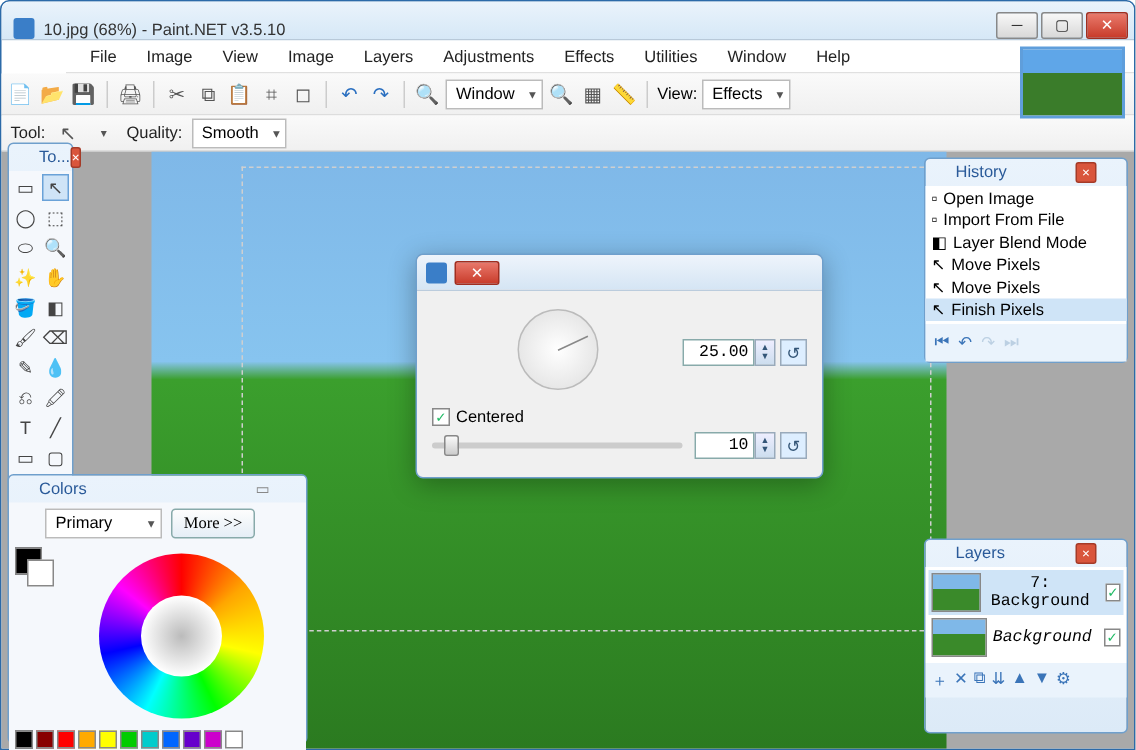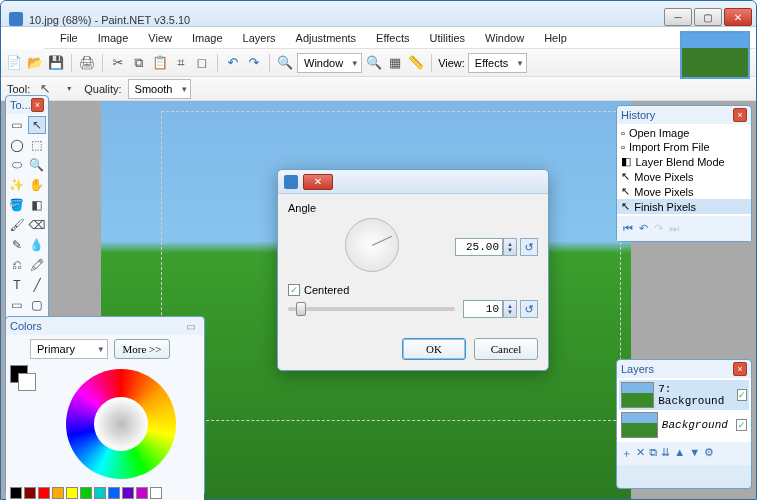--- a/index.html
+++ b/index.html
@@ -32,21 +32,21 @@
   
   .canvas-area { position:absolute; top:100px; left:0; right:0; bottom:0; background:#a9a9a9; overflow:hidden;}
   .canvas-img { position:absolute; top:0; left:100px; width:530px; height:400px;
     background:
       linear-gradient(180deg, #7fb8e8 0%, #87c4ef 35%, #3b9f2d 38%, #2b7a20 100%);
   }
   .selection { position:absolute; top:10px; left:60px; width:460px; height:310px; border:1px dashed #cfcfcf; }
   
   
   .panel { position:absolute; background:linear-gradient(#eaf3fc,#dceaf7); border:1px solid #6f9fcc; border-radius:4px; }
-  .panel-title { height:18px; display:flex; align-items:center; padding:0 4px; font-size:11px; color:#2a5a99; }
+  .panel-title { height:18px; display:flex; align-items:center; padding:0 20px; font-size:11px; color:#2a5a99; }
   .panel-title .spacer{flex:1;}
   .panel-close{ width:14px;height:14px;background:#d9553c;border:1px solid #a53b28;border-radius:2px;display:flex;align-items:center;justify-content:center;color:#fff;font-size:9px;}
   
   .tools { top:94px; left:4px; width:44px; }
   .tools-grid{ display:grid; grid-template-columns:1fr 1fr; gap:2px; padding:2px; background:#f5f8fc;}
   .tool { width:18px;height:18px; border:1px solid transparent; display:flex;align-items:center;justify-content:center; font-size:12px; color:#444;}
   .tool.sel{ border:1px solid #6aa2d8; background:#cfe4f7;}
   
   .colors { top:315px; left:4px; width:200px; height:180px;}
   .colors-body{ padding:4px; background:#f5f8fc;}
@@ -58,21 +58,21 @@
   .history { top:104px; right:4px; width:136px; }
   .history-body{ background:#fff; padding:2px 0;}
   .hist-item{ display:flex; align-items:center; gap:4px; padding:1px 4px; font-family:'Courier New',monospace; font-size:11px;}
   .hist-item.sel{ background:#cfe4f7;}
   .hist-icons{ display:flex; gap:6px; padding:6px; color:#3a74b8; background:#eaf3fc;}
   .hist-icons span:nth-child(3), .hist-icons span:nth-child(4){ color:#bcd0e3; }
   
   .layers { top:358px; right:4px; width:136px; height:130px;}
   .layers-body{ background:#fff; padding:2px;}
   .layer-row{ display:flex; align-items:center; gap:4px; padding:2px; }
-  .layer-row.sel{ background:#cfe4f7;}
+  .layer-row.sel{ background:#cfe4f7;text-align:center;}
   .layer-thumb{ width:40px; height:26px; border:1px solid #888; background:linear-gradient(#7fb8e8 0 40%, #3a8a2a 40% 100%);}
   .layers-icons{ display:flex; gap:4px; padding:4px; background:#eaf3fc; color:#3a74b8;}
   .chk{ width:12px;height:12px;border:1px solid #888;background:#fff;display:inline-flex;align-items:center;justify-content:center;font-size:9px;color:#2b6;}
   
   
   .dialog{ position:absolute; top:168px; left:276px; width:272px; background:#f0f0f0; border:1px solid #6f9fcc; border-radius:5px; box-shadow:0 4px 18px rgba(0,0,0,.3);}
   .dlg-title{ height:24px; background:linear-gradient(#eef4fb,#d5e5f4); border-bottom:1px solid #bcd; display:flex; align-items:center; padding:0 6px; border-radius:5px 5px 0 0;}
   .dlg-title .icon{width:14px;height:14px;background:#3a7ec8;border-radius:2px;margin-right:5px;}
   .dlg-title .t{flex:1;color:#333;}
   .dlg-close{width:30px;height:16px;background:linear-gradient(#e9786b,#c83c2b);border:1px solid #a02e20;border-radius:2px;color:#fff;display:flex;align-items:center;justify-content:center;font-size:10px;}
@@ -303,21 +303,20 @@
       <span>⚙</span>
     </div>
   </div>
 
   <div class="dialog">
     <div class="dlg-title">
       <div class="icon"></div>
       <div class="dlg-close">✕</div>
     </div>
     <div class="dlg-body">
-      <div>Angle</div>
       <div style="display:flex;align-items:center;">
         <div style="flex:1;display:flex;justify-content:center;">
           <div class="angle-dial"></div>
         </div>
         <input class="num-input" value="25.00" style="">
         <div class="spinner">▲<br>▼</div>
         <div class="reset-btn">↺</div>
       </div>
       <div class="dlg-row">
         <span class="chk">✓</span>
@@ -325,19 +324,15 @@
       </div>
       <div class="dlg-row">
         <div class="slider">
             <div class="slider-thumb"></div>
           </div>
         <input class="num-input" style="width: 40px;" value="10">
         <div class="spinner">▲<br>▼</div>
         <div class="reset-btn">↺</div>
       </div>
     </div>
-    <div class="dlg-buttons">
-      <div class="btn primary">OK</div>
-      <div class="btn">Cancel</div>
-    </div>
   </div>
 
 </div>
 
 </body></html>

